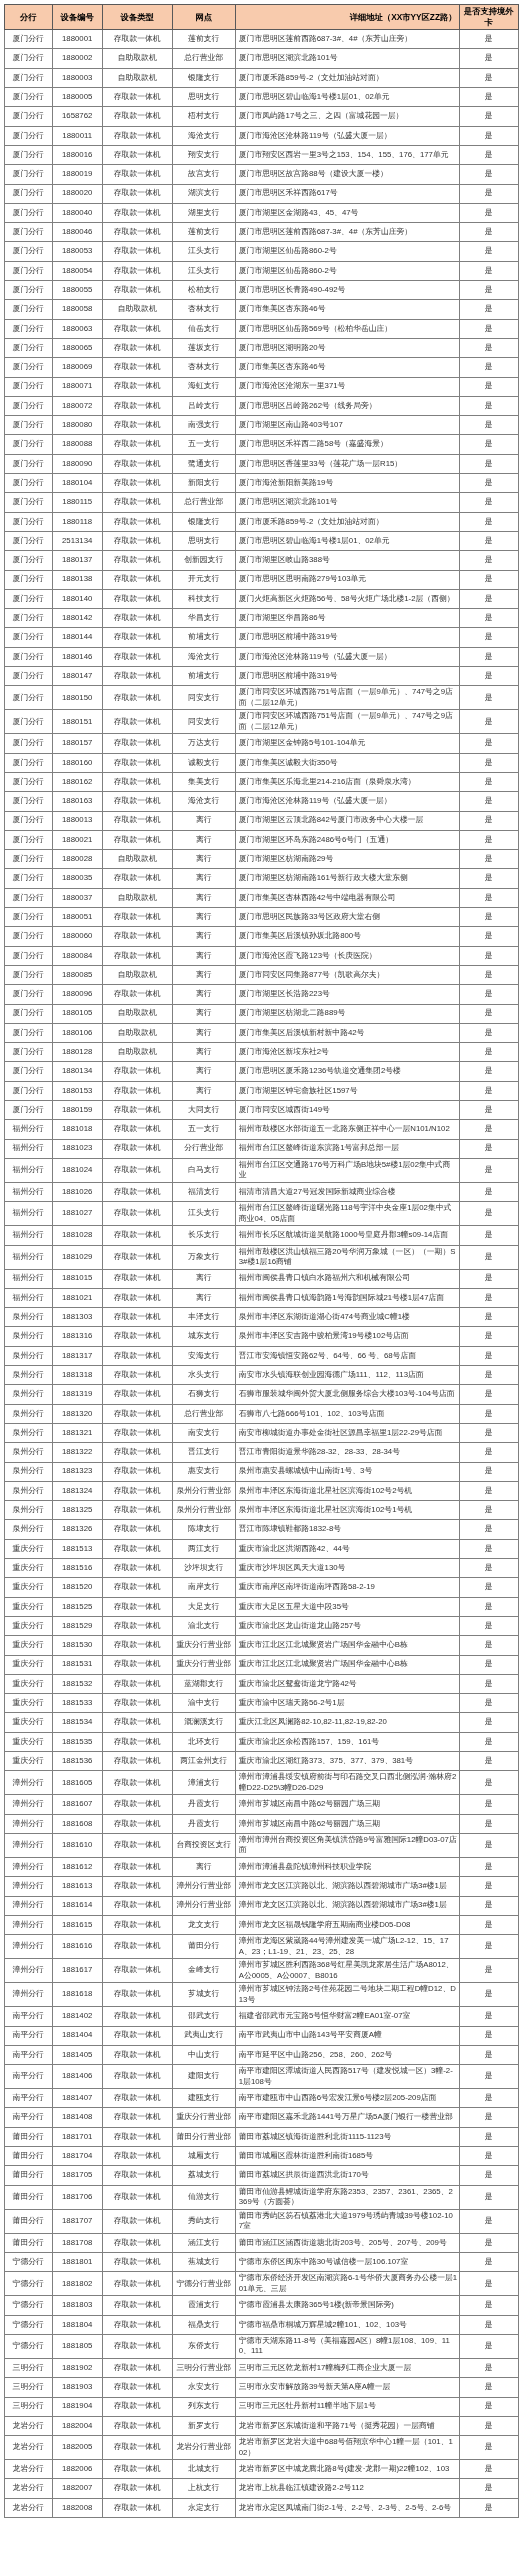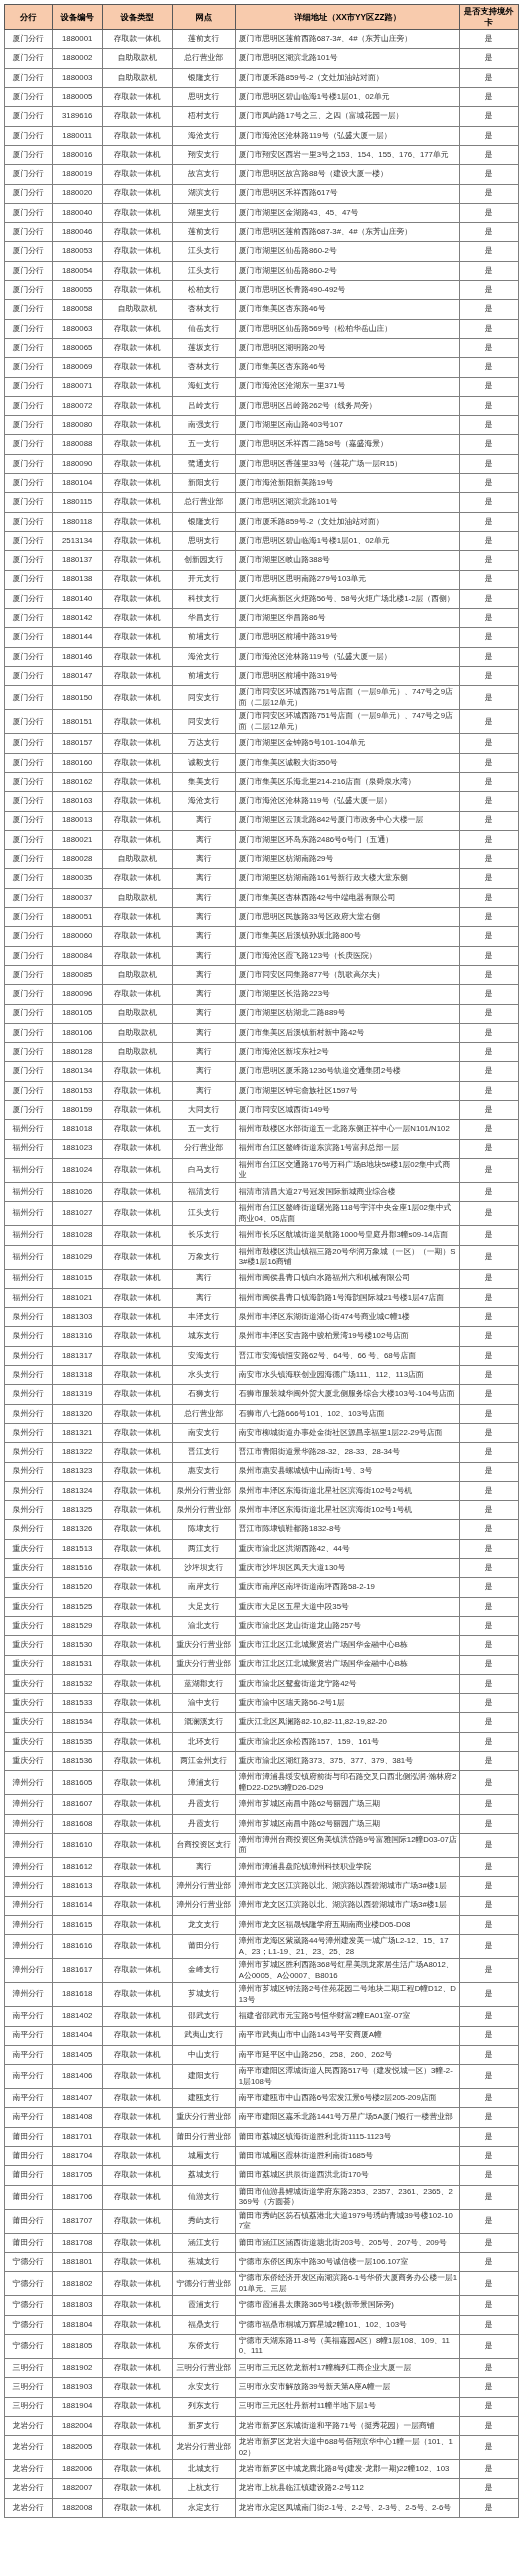--- a/index.html
+++ b/index.html
@@ -32,21 +32,21 @@
     border: 0.5px solid #595959;
     font-size: 8.3px;
     font-weight: bold;
     color: #000000;
     height: 23px;
     text-align: center;
     padding: 1px 2.1px;
     box-sizing: border-box;
   }
   table.atm-table th.addr-col {
-    text-align: center;
+    text-align: right;
     padding-left: 3.1px;
   }
   table.atm-table td {
     border: 0.5px solid #7f7f7f;
     font-size: 7.8px;
     color: #333333;
     height: 19.3px;
     text-align: center;
     padding: 1px 1.6px;
     line-height: 1.35;
@@ -109,21 +109,21 @@
         <tr>
           <td>厦门分行</td>
           <td>1880005</td>
           <td>存取款一体机</td>
           <td>思明支行</td>
           <td class="addr-col">厦门市思明区碧山临海1号楼1层01、02单元</td>
           <td>是</td>
         </tr>
         <tr>
           <td>厦门分行</td>
-          <td>3189616</td>
+          <td>1658762</td>
           <td>存取款一体机</td>
           <td>梧村支行</td>
           <td class="addr-col">厦门市凤屿路17号之三、之四（富城花园一层）</td>
           <td>是</td>
         </tr>
         <tr>
           <td>厦门分行</td>
           <td>1880011</td>
           <td>存取款一体机</td>
           <td>海沧支行</td>

